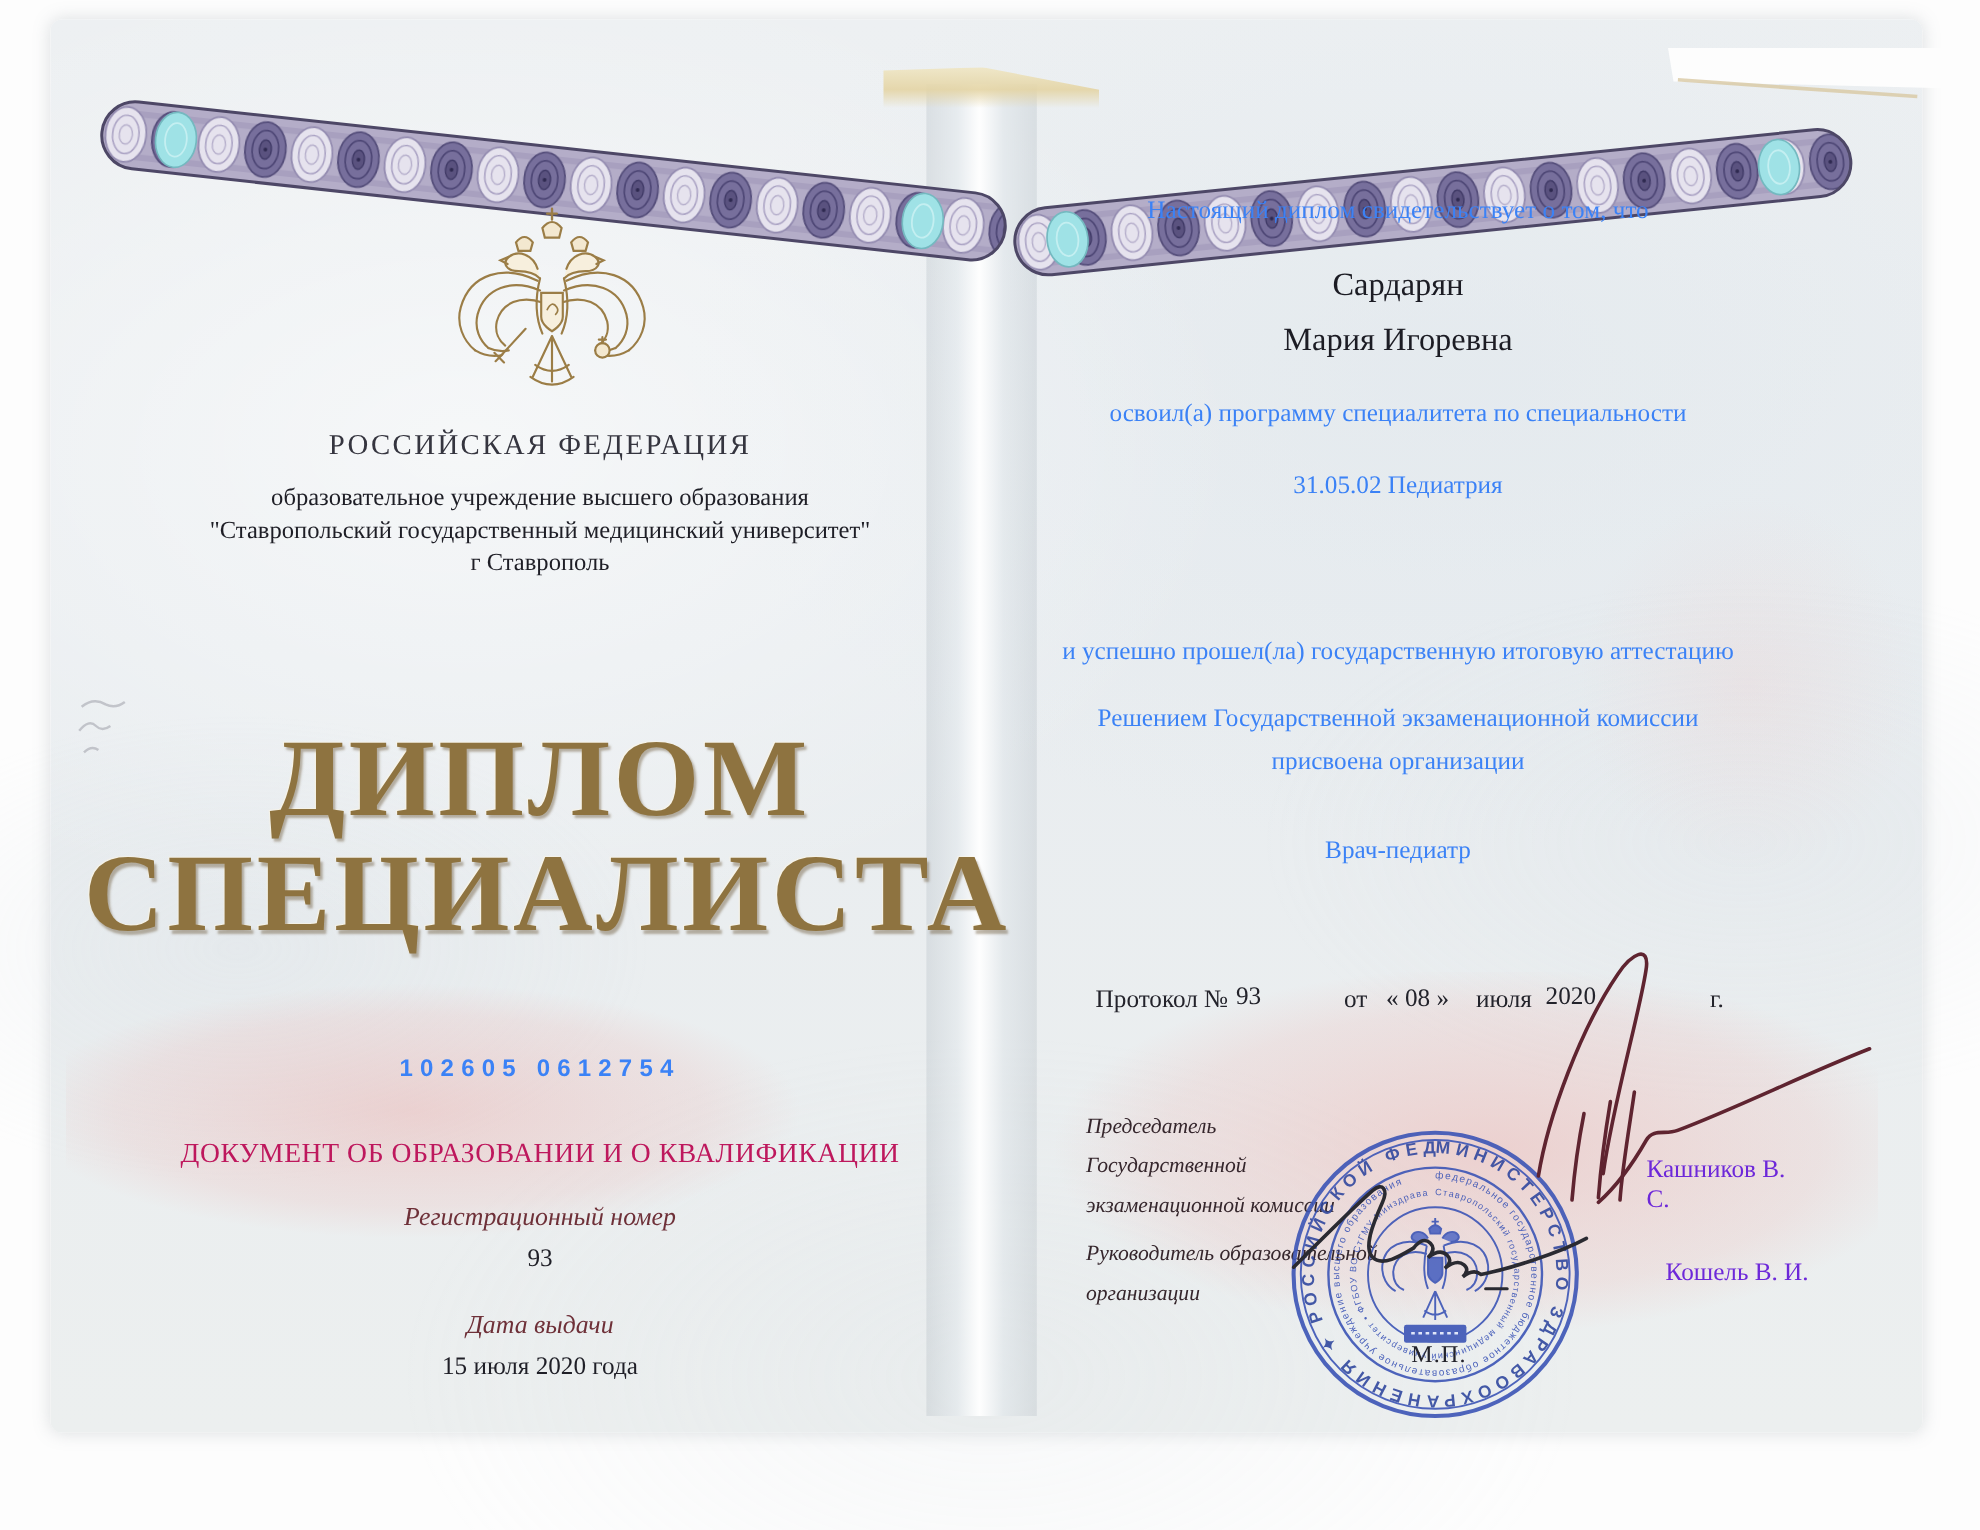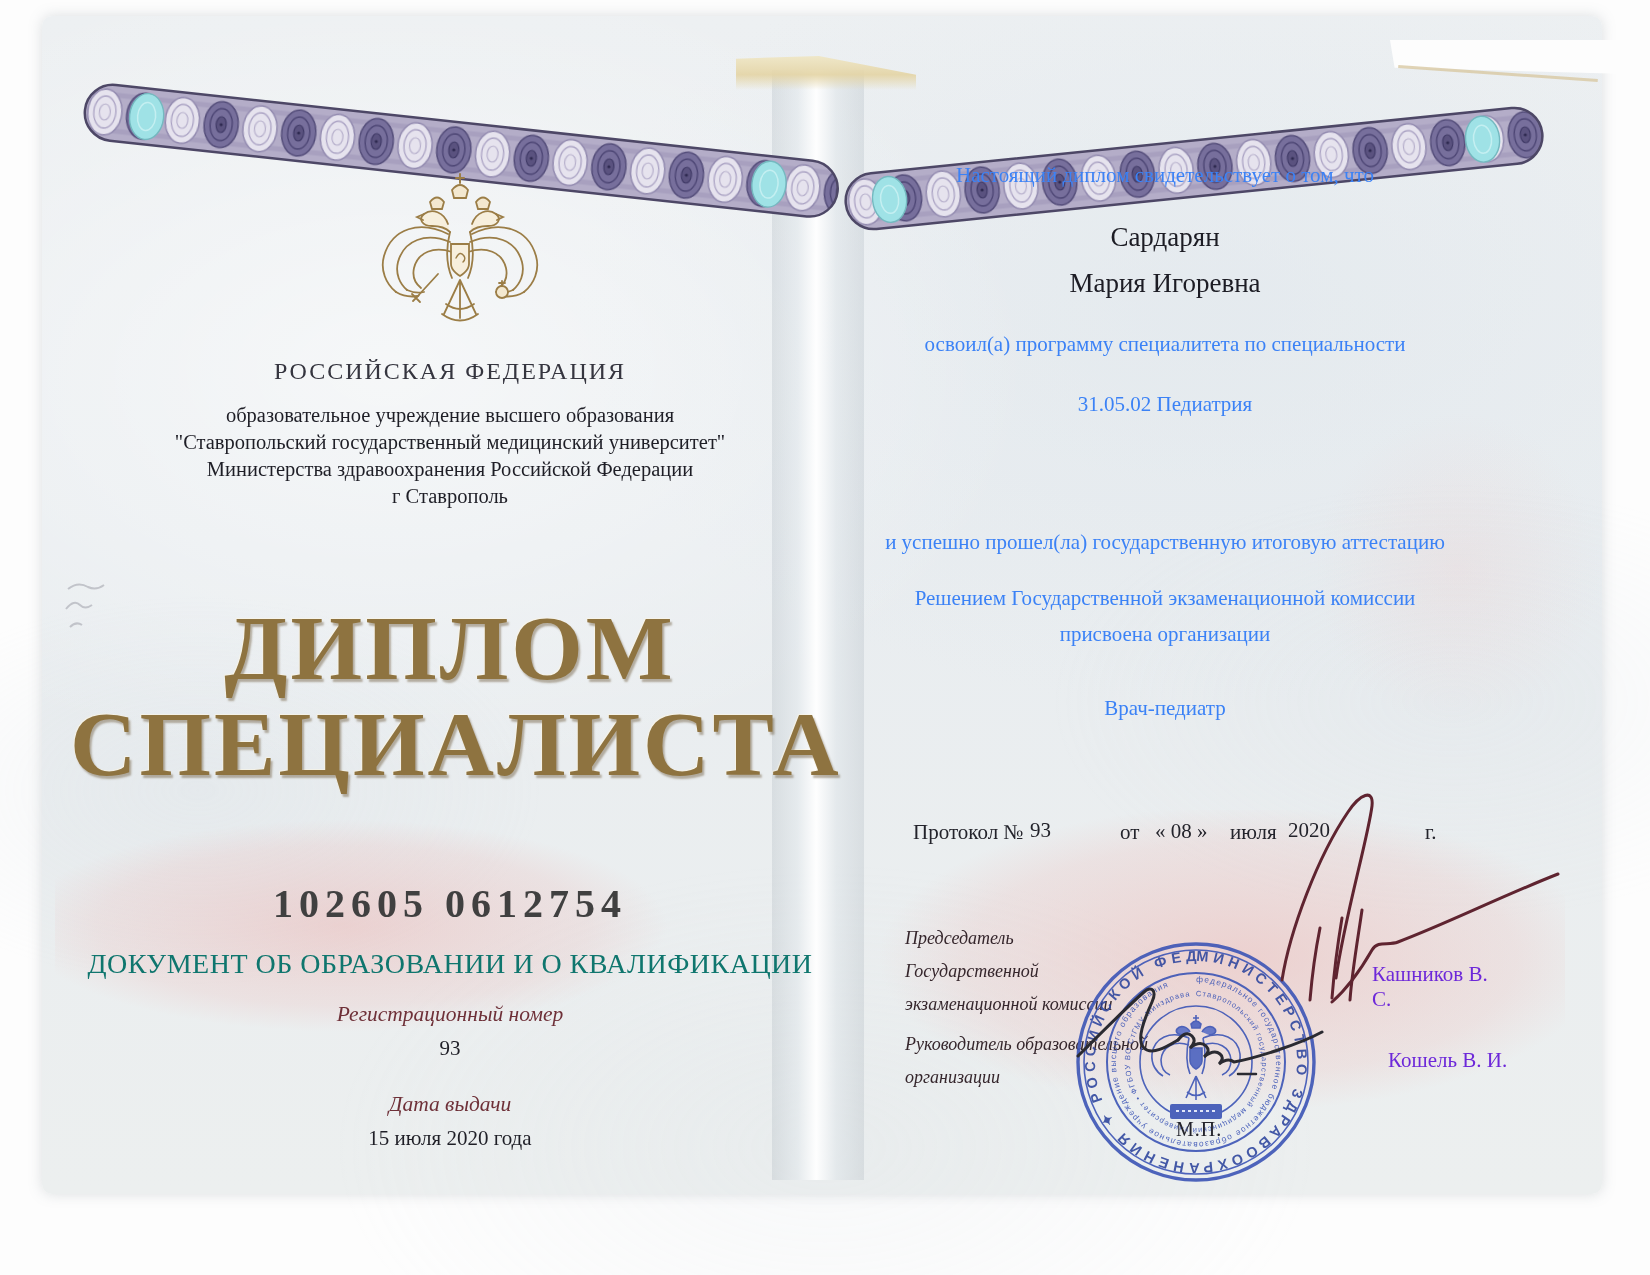--- a/index.html
+++ b/index.html
@@ -35,22 +35,22 @@
         transform:rotate(4deg);opacity:.8;}
   
   .abs{position:absolute;}
   .ctr{text-align:center;}
   .lp{position:absolute;left:70px;top:0;width:760px;}
   .rp{position:absolute;left:820px;top:0;width:690px;}
   .country{font-size:24px;letter-spacing:2px;color:#35353f;}
   .inst{font-size:20.5px;line-height:27px;color:#1e1e26;}
   .diploma-title{font-weight:bold;font-size:92px;line-height:92px;letter-spacing:3px;
         color:#8e7340;text-shadow:2px 3px 2px rgba(92,70,34,.4), -1px -1px 0 rgba(255,248,226,.5);}
-  .serial{font-family:Liberation Serif, serif;font-size:40px;letter-spacing:6px;color:#404040;font-weight:bold;}
-  .doc-caption{font-size:28px;letter-spacing:.5px;color:#0f766e;}
+  .serial{font-family:Liberation Sans, sans-serif;font-size:20px;letter-spacing:6px;color:#3b82f6;font-weight:bold;}
+  .doc-caption{font-size:23px;letter-spacing:.5px;color:#be185d;}
   .maroon-italic{font-style:italic;font-size:21.5px;color:#6e3038;}
   .small-ink{font-size:21px;color:#1f1f27;}
   .rp-line{font-size:21px;color:#3b82f6;}
   .rp-name{font-size:27px;color:#1c1c24;}
   .sig-caption{font-style:italic;font-size:18px;line-height:33px;color:#35262c;}
   .sig-name{font-size:21px;color:#6d28d9;}
   .mp-label{font-size:20px;color:#23232b;letter-spacing:1px;}
   .protocol-item{position:absolute;font-size:21px;color:#23232b;white-space:nowrap;}
 </style>
 </head>
@@ -141,21 +141,20 @@
         <circle cx="142" cy="130" r="6" fill="#f3e8d0"></circle>
         <path d="M142,124 v-5 M139,121 h6"></path>
       </g>
     </svg>
 
     <div class="abs ctr country" style="left:0;top:358px;width:760px;">РОССИЙСКАЯ ФЕДЕРАЦИЯ</div>
 
     <div class="abs ctr inst" style="left:0;top:402px;width:760px;">
       <div>образовательное учреждение высшего образования</div>
       <div>"Ставропольский государственный медицинский университет"</div>
-      <div>Министерства здравоохранения Российской Федерации</div>
       <div>г Ставрополь</div>
     </div>
 
     <div class="abs ctr diploma-title" style="left:0;top:602px;width:760px;">ДИПЛОМ</div>
     <div class="abs ctr diploma-title" style="left:0;top:698px;width:760px;">СПЕЦИАЛИСТА</div>
 
     <div class="abs ctr serial" style="left:0;top:880px;width:760px;">102605 0612754</div>
 
     <div class="abs ctr doc-caption" style="left:0;top:948px;width:760px;">ДОКУМЕНТ ОБ ОБРАЗОВАНИИ И О КВАЛИФИКАЦИИ</div>
 

